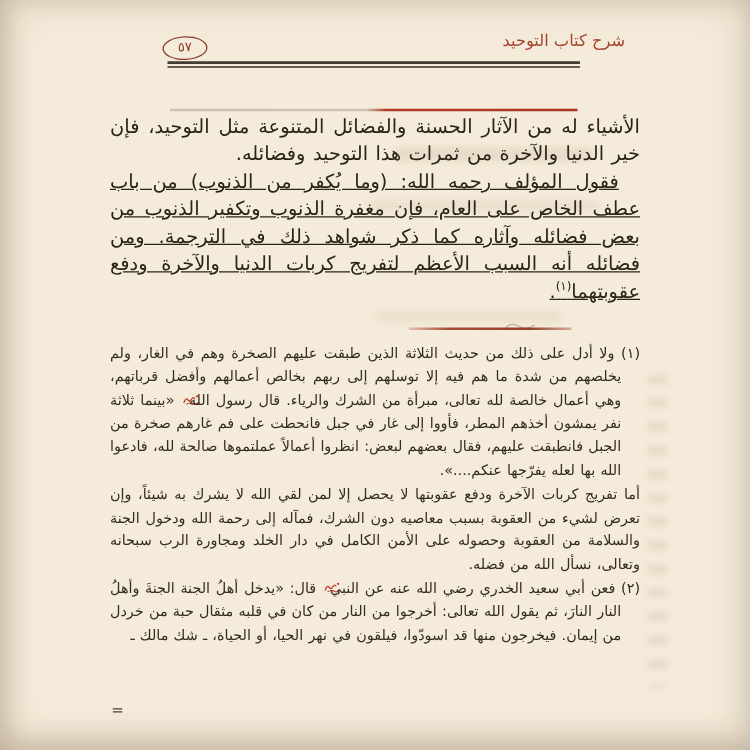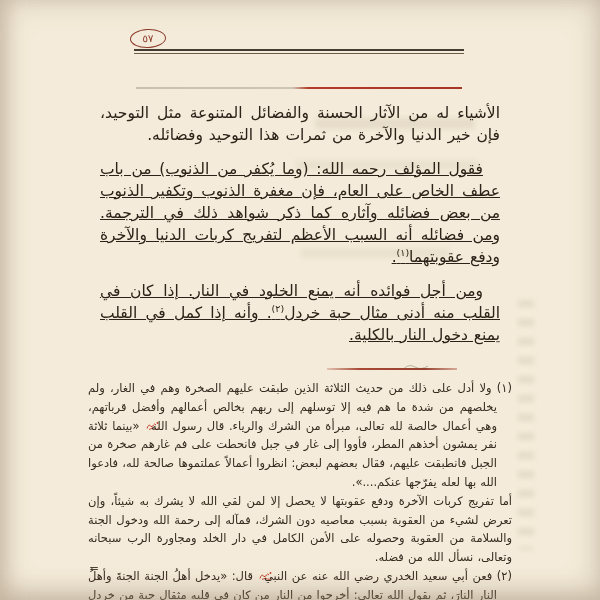--- a/index.html
+++ b/index.html
@@ -64,21 +64,21 @@
   .content {
     position: absolute; top: 90px; left: 88px; right: 88px;
   }
   .main-text {
     direction: rtl;
     text-align: justify;
     font-size: 15.5px; line-height: 22px;
     color: #2b2318;
     word-spacing: 1px;
   }
-  .main-text p { margin: 12px; }
+  .main-text p { margin: 0; }
   .main-text p.indent { text-indent: 17px; text-decoration: underline; }
   sup.fnref { font-size: 9.5px; line-height: 0; color: #2b2318; }
 
   
   .fn-sep-wrap {
     position: relative;
     height: 12px;
     margin: 8px 55px 9px auto;
     width: 130px;
     direction: rtl;
@@ -121,38 +121,38 @@
   .ghost.strip {
     background: repeating-linear-gradient(to bottom,
       rgba(148,136,104,.16) 0 7px, rgba(0,0,0,0) 7px 19px);
   }
 </style>
 </head>
 <body>
 
 <div class="page">
 
+  <div class="running-title">شرح كتاب التوحيد</div>
   <div class="page-number-oval">
     <span>٥٧</span>
   </div>
   <div class="double-rule"></div>
 
   <div class="top-partial-rule"></div>
 
   <div class="ghost" style="left:315px; top:118px; width:160px; height:11px;"></div>
   <div class="ghost" style="left:295px; top:160px; width:185px; height:10px; opacity:.7;"></div>
   <div class="ghost" style="left:300px; top:248px; width:150px; height:10px; opacity:.7;"></div>
   <div class="ghost strip" style="left:518px; top:300px; width:16px; height:250px;"></div>
 
   <div class="content">
 
     <main id="main-text" class="main-text" lang="ar" dir="rtl">
         <p class="">الأشياء له من الآثار الحسنة والفضائل المتنوعة مثل التوحيد، فإن خير الدنيا والآخرة من ثمرات هذا التوحيد وفضائله.</p>
         <p class="indent">فقول المؤلف رحمه الله: (وما يُكفر من الذنوب) من باب عطف الخاص على العام، فإن مغفرة الذنوب وتكفير الذنوب من بعض فضائله وآثاره كما ذكر شواهد ذلك في الترجمة. ومن فضائله أنه السبب الأعظم لتفريج كربات الدنيا والآخرة ودفع عقوبتهما<sup class="fnref">(١)</sup>.</p>
-        <p class="indent">ومن أجل فوائده أنه يمنع الخلود في النار. إذا كان في القلب منه أدنى مثال حبة خردل<sup class="fnref">(٢)</sup>. وأنه إذا كمل في القلب يمنع دخول النار بالكلية.</p>
       </main>
 
     <div class="fn-sep-wrap">
       <span class="fn-squiggle">
         <svg width="26" height="8" viewBox="0 0 26 8">
           <path d="M1 5.5 Q6 .5 12 4 T25 3" fill="none" stroke="#8d7f63" stroke-width="1"></path>
         </svg>
       </span>
       <span class="fn-sep-line"></span>
     </div>

